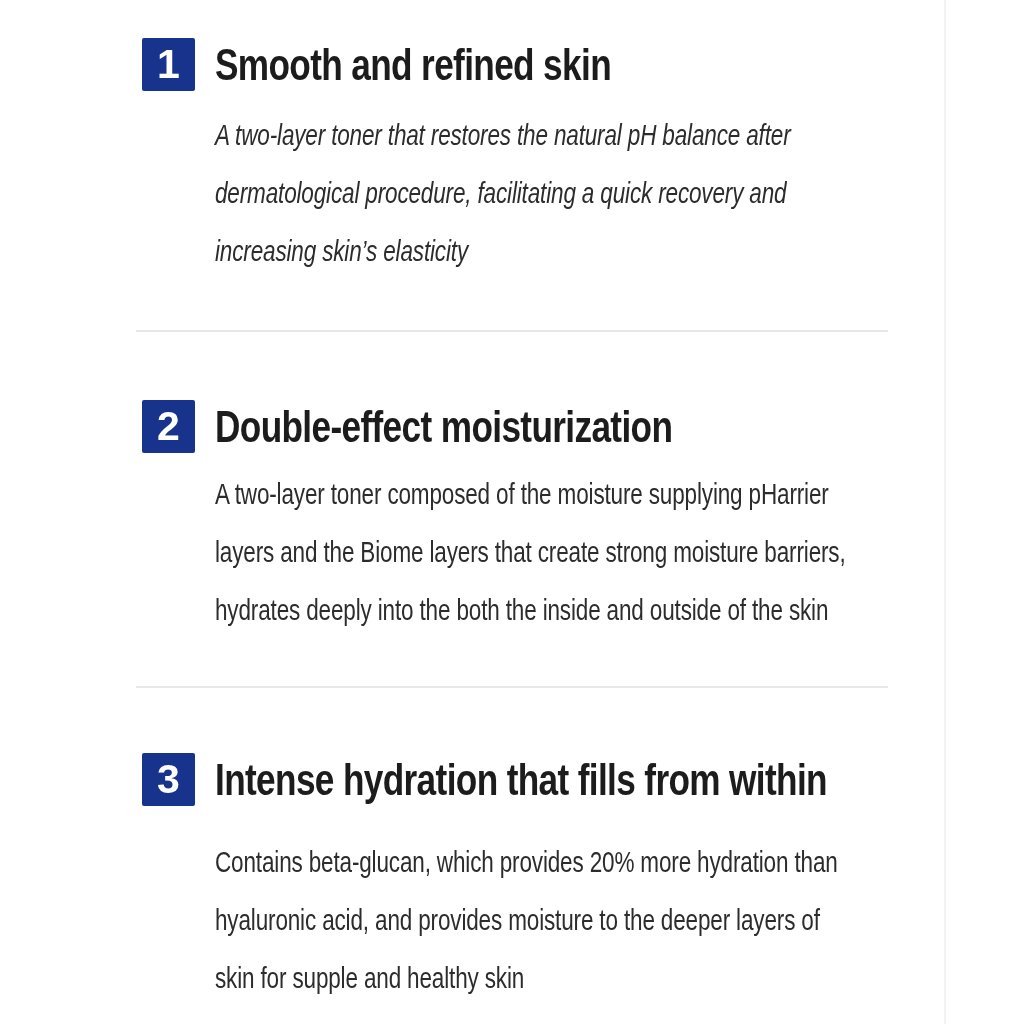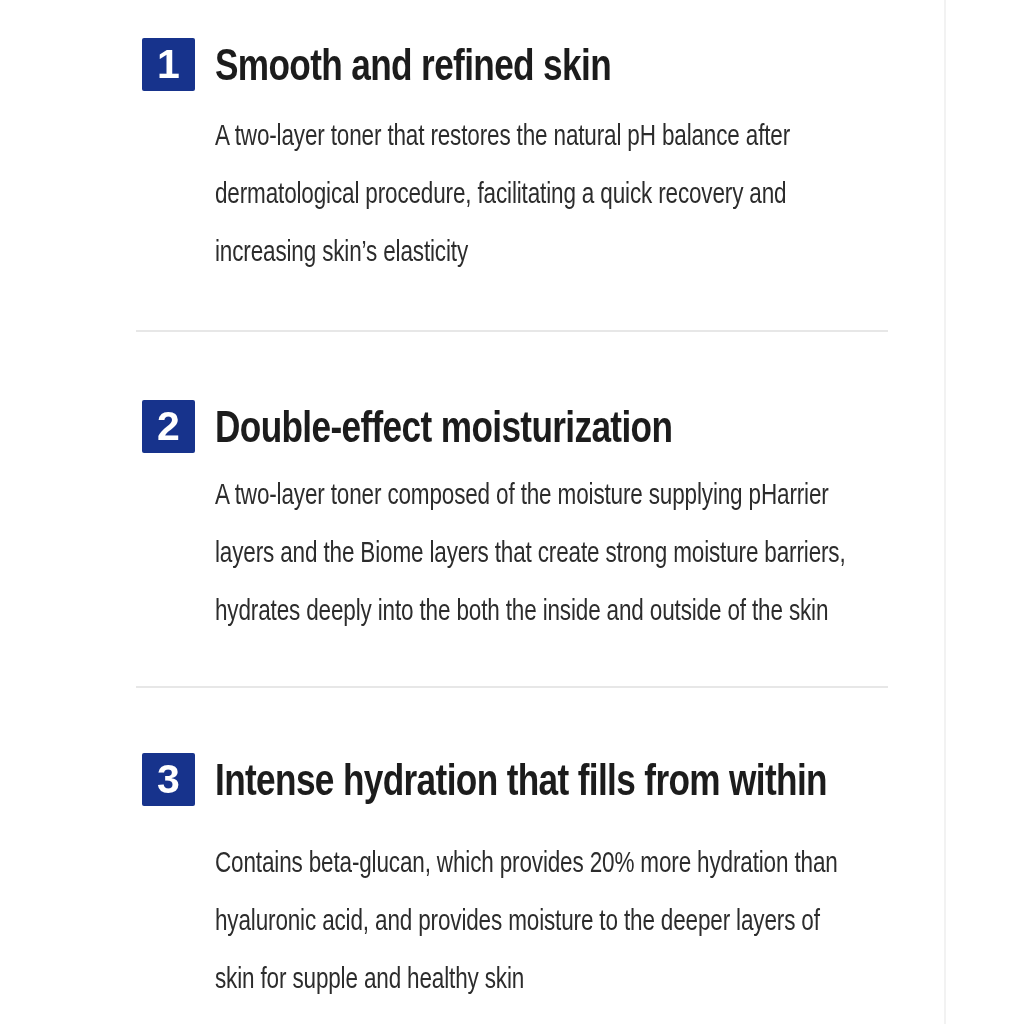--- a/index.html
+++ b/index.html
@@ -41,21 +41,21 @@
   }
 </style>
 </head>
 <body>
 
 <div class="canvas">
 
   <div class="section" style="top:38px;">
     <div class="badge" style="background: rgb(23, 51, 140);">1</div>
     <div class="title" style="color: rgb(28, 28, 28);">Smooth and refined skin</div>
-    <div class="body" style="top:68px;">
+    <div class="body" style="top:68px;font-style:italic;">
       <div class="line" style="color: rgb(44, 44, 44);">A two-layer toner that restores the natural pH balance after</div>
       <div class="line" style="color: rgb(44, 44, 44);">dermatological procedure, facilitating a quick recovery and</div>
       <div class="line" style="color: rgb(44, 44, 44);">increasing skin’s elasticity</div>
     </div>
   </div>
 
   <div class="divider" style="top: 330px; background: rgb(231, 231, 231);"></div>
 
   <div class="section" style="top:400px;">
     <div class="badge" style="background: rgb(23, 51, 140);">2</div>

